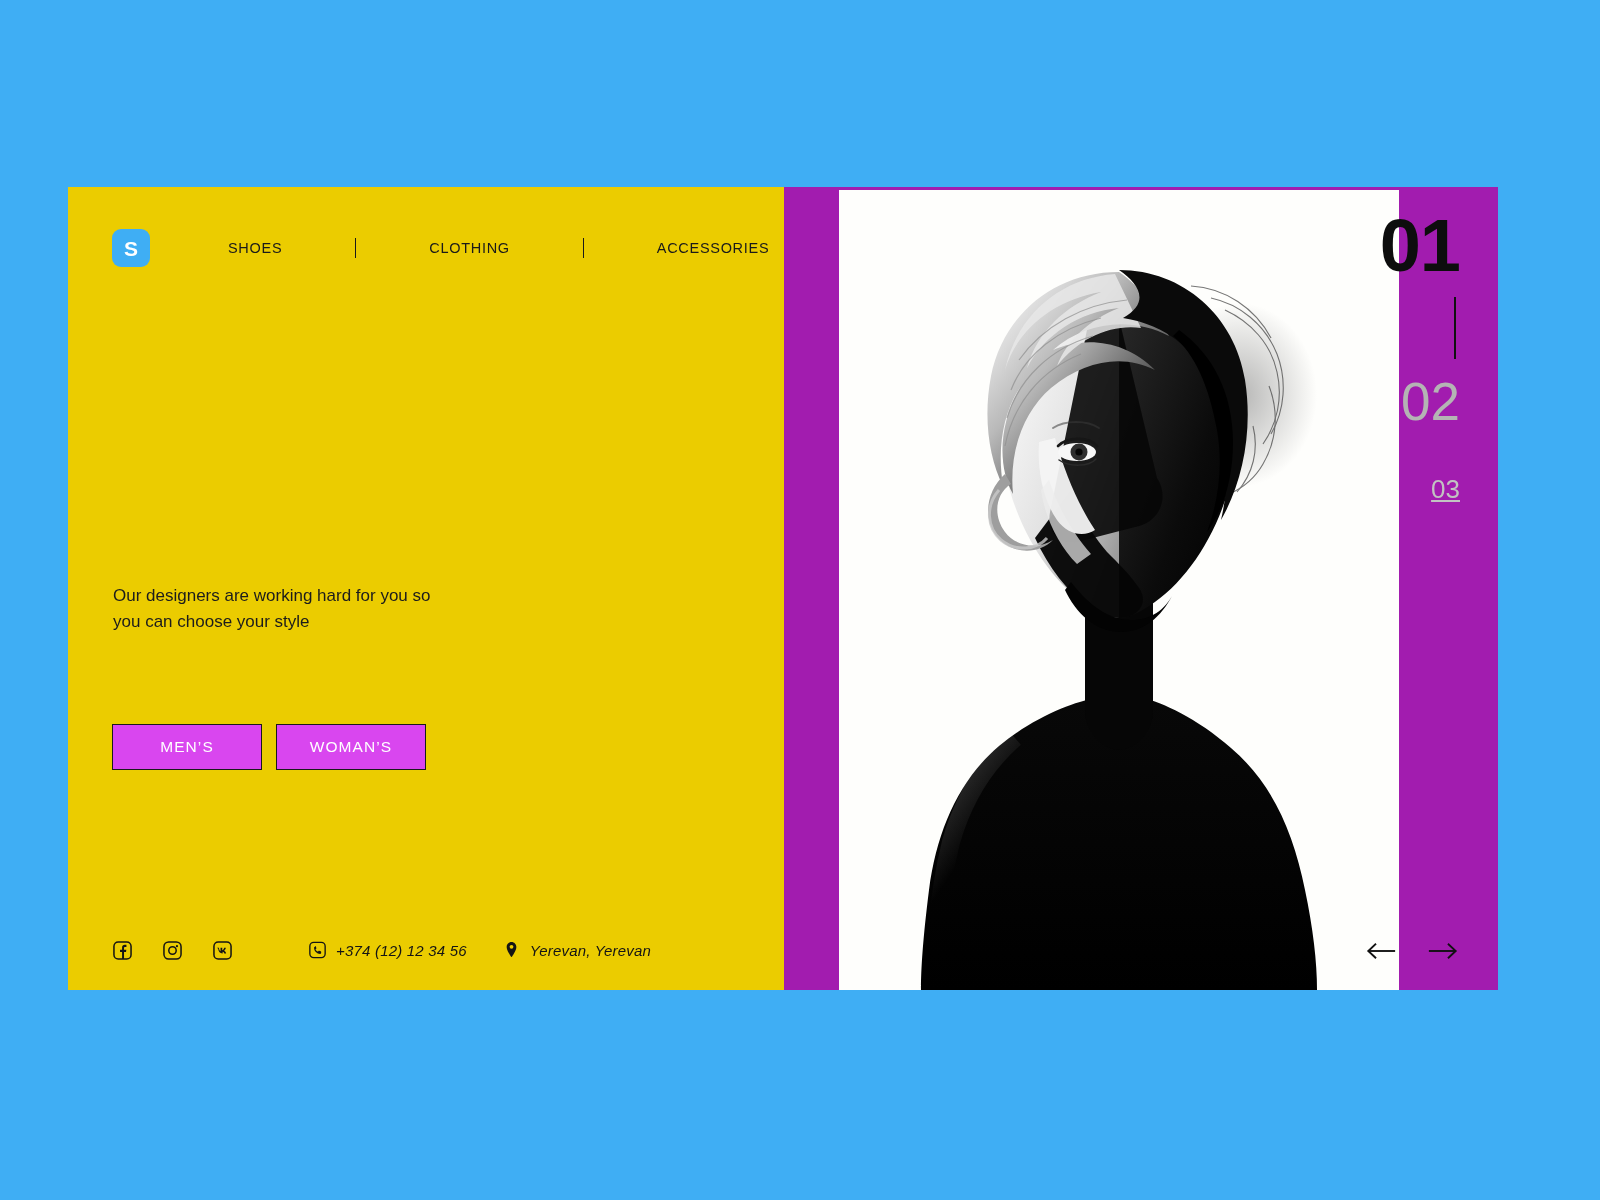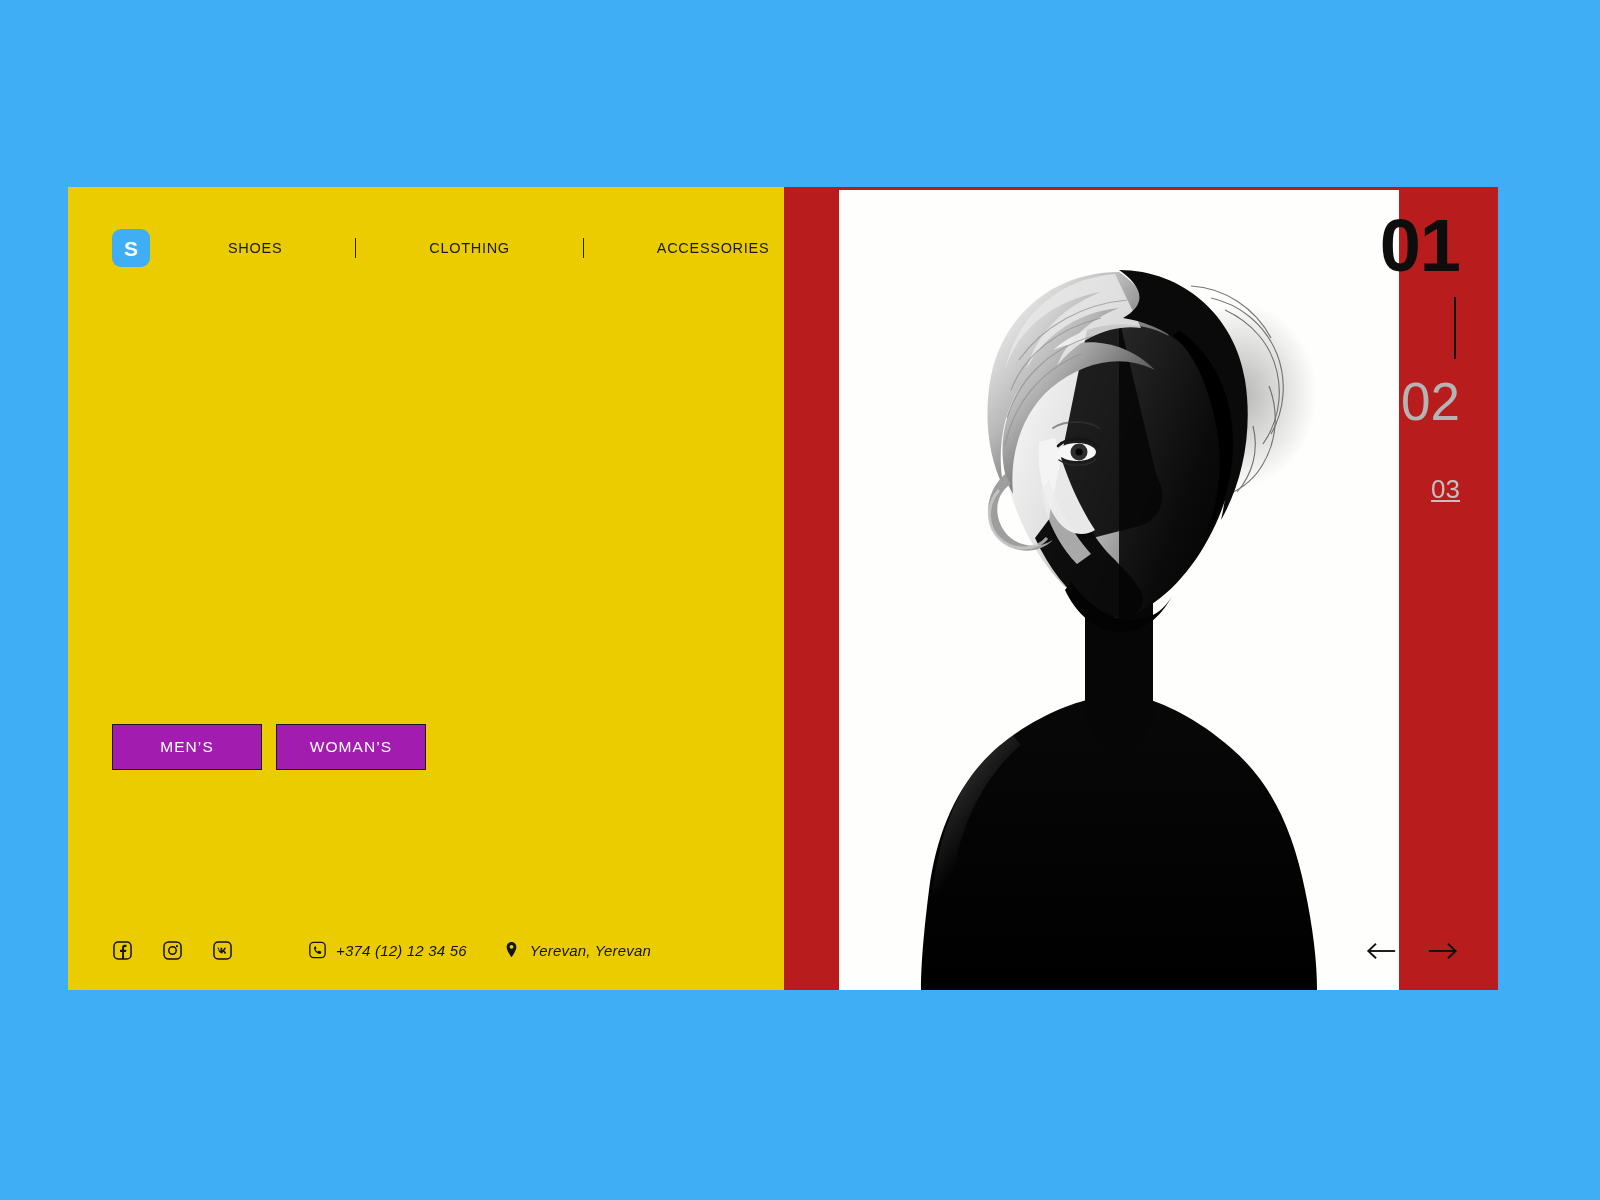--- a/index.html
+++ b/index.html
@@ -121,21 +121,21 @@
 
   
   .cta-row {
     position: absolute;
     left: 44px;
     top: 537px;
     display: flex;
     gap: 14px;
   }
   .cta {
-    background: #a21caf;
+    background: #d946ef;
     border: 1.5px solid #1a1a1a;
     color: #ffffff;
     font-size: 15.5px;
     letter-spacing: 1.1px;
     font-weight: 400;
     height: 46px;
     min-width: 150px;
     padding: 0 26px;
     display: flex;
     align-items: center;
@@ -173,21 +173,21 @@
     letter-spacing: 0.2px;
     white-space: nowrap;
   }
   .contact-ico { width: 17px; height: 19px; display: flex; align-items: center; justify-content: center; }
 
   
   .panel-right {
     position: relative;
     flex: 1 1 auto;
     height: 100%;
-    background: #b91c1c;
+    background: #a21caf;
     overflow: hidden;
   }
 
   .photo-wrap {
     position: absolute;
     left: 50%;
     transform: translateX(-50%);
     bottom: 0;
     width: 560px;
     height: 800px;
@@ -259,20 +259,24 @@
         <span class="nav-sep"></span>
         <span class="nav-item">CLOTHING</span>
         <span class="nav-sep"></span>
         <span class="nav-item">ACCESSORIES</span>
         <span class="nav-sep"></span>
         <span class="nav-item">KIDS’</span>
       </nav>
     </header>
 
 
+    <p class="subcopy">
+      <span class="subcopy-line">Our designers are working hard for you so</span>
+      <span class="subcopy-line">you can choose your style</span>
+    </p>
 
     <div class="cta-row">
       <button class="cta">MEN’S</button>
       <button class="cta">WOMAN’S</button>
     </div>
 
     <footer class="footer">
       <div class="socials">
 
         <span class="social-icon">

